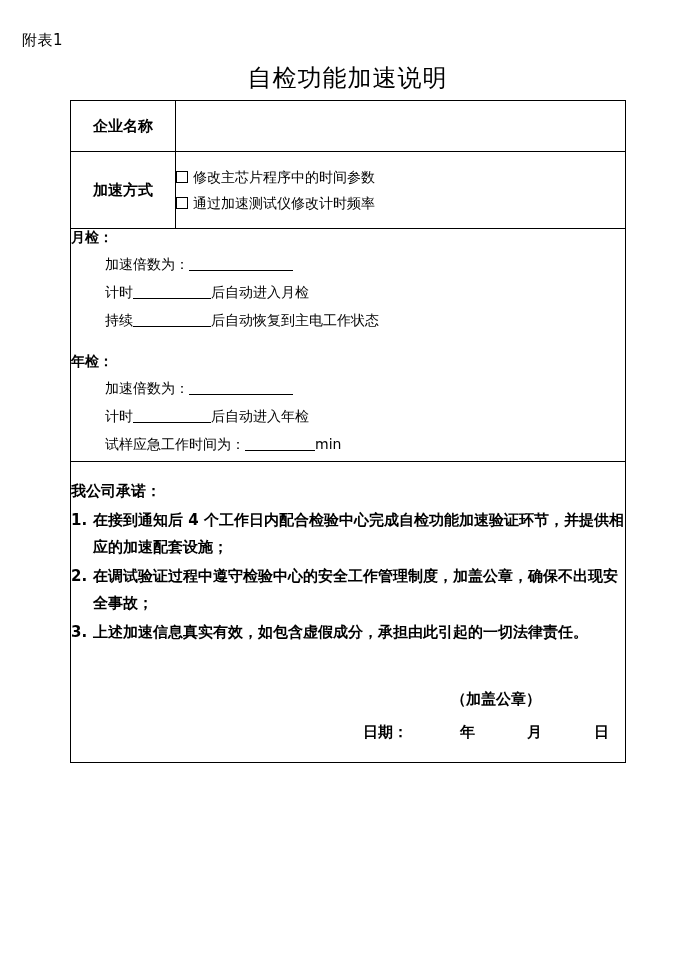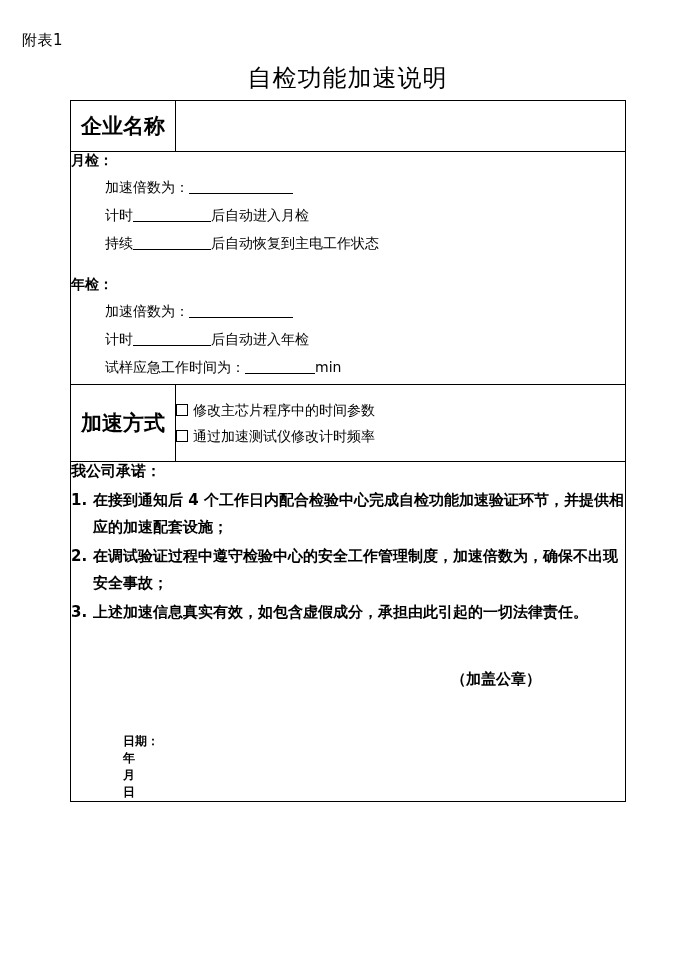--- a/index.html
+++ b/index.html
@@ -49,21 +49,21 @@
   }
   table.form td {
     border: 1px solid #000000;
     padding: 0;
     vertical-align: middle;
   }
   .lbl {
     width: 104px;
     text-align: center;
     font-weight: bold;
-    font-size: 21px;
+    font-size: 15px;
     height: 50px;
   }
   .val {
     padding-left: 10px;
     font-size: 14px;
     height: 50px;
   }
   .accel-lbl {
     height: 76px;
   }
@@ -139,79 +139,78 @@
     font-weight: bold;
     font-size: 15px;
     margin-top: 44px;
     padding-right: 84px;
     font-family: Liberation Mono, monospace;
   }
   .date-row {
     display: flex;
     justify-content: flex-end;
     font-weight: bold;
-    font-size: 12px;
-    margin-top: 44px;
+    font-size: 15px;
+    margin-top: 14px;
     padding-right: 16px;
-    flex-direction: column;
   }
   .date-row span { margin-left: 52px; }
 </style>
 </head>
 <body>
 
 <div class="page">
 
   <div class="attach-label">附表1</div>
 
   <div class="doc-title">自检功能加速说明</div>
 
   <table class="form">
     <tbody>
         <tr>
       <td class="lbl">企业名称</td>
       <td class="val"></td>
-    </tr>
-    <tr>
-      <td class="section-cell" colspan="2">
-        <p class="sec-head">月检：</p>
-        <p class="sec-line"><span>加速倍数为：</span><span class="blank b-long"></span></p>
-        <p class="sec-line"><span>计时</span><span class="blank b-mid"></span><span>后自动进入月检</span></p>
-        <p class="sec-line"><span>持续</span><span class="blank b-mid"></span><span>后自动恢复到主电工作状态</span></p>
-
-        <div class="spacer"></div>
-
-        <p class="sec-head">年检：</p>
-        <p class="sec-line"><span>加速倍数为：</span><span class="blank b-long"></span></p>
-        <p class="sec-line"><span>计时</span><span class="blank b-mid"></span><span>后自动进入年检</span></p>
-        <p class="sec-line"><span>试样应急工作时间为：</span><span class="blank b-short"></span><span>min</span></p>
-      </td>
     </tr>
     <tr>
       <td class="lbl accel-lbl">加速方式</td>
       <td class="accel-val">
         <span class="chk">
           <span class="box"></span><span>修改主芯片程序中的时间参数</span>
         </span>
         <span class="chk">
           <span class="box"></span><span>通过加速测试仪修改计时频率</span>
         </span>
       </td>
     </tr>
     <tr>
+      <td class="section-cell" colspan="2">
+        <p class="sec-head">月检：</p>
+        <p class="sec-line"><span>加速倍数为：</span><span class="blank b-long"></span></p>
+        <p class="sec-line"><span>计时</span><span class="blank b-mid"></span><span>后自动进入月检</span></p>
+        <p class="sec-line"><span>持续</span><span class="blank b-mid"></span><span>后自动恢复到主电工作状态</span></p>
+
+        <div class="spacer"></div>
+
+        <p class="sec-head">年检：</p>
+        <p class="sec-line"><span>加速倍数为：</span><span class="blank b-long"></span></p>
+        <p class="sec-line"><span>计时</span><span class="blank b-mid"></span><span>后自动进入年检</span></p>
+        <p class="sec-line"><span>试样应急工作时间为：</span><span class="blank b-short"></span><span>min</span></p>
+      </td>
+    </tr>
+    <tr>
       <td class="promise-cell" colspan="2">
         <p class="promise-head">我公司承诺：</p>
 
         <div class="promise-item">
           <div class="promise-num">1.</div>
           <div class="promise-text">在接到通知后 4 个工作日内配合检验中心完成自检功能加速验证环节，并提供相应的加速配套设施；</div>
         </div>
         <div class="promise-item">
           <div class="promise-num">2.</div>
-          <div class="promise-text">在调试验证过程中遵守检验中心的安全工作管理制度，加速倍数为，确保不出现安全事故；</div>
+          <div class="promise-text">在调试验证过程中遵守检验中心的安全工作管理制度，加盖公章，确保不出现安全事故；</div>
         </div>
         <div class="promise-item">
           <div class="promise-num">3.</div>
           <div class="promise-text">上述加速信息真实有效，如包含虚假成分，承担由此引起的一切法律责任。</div>
         </div>
 
         <div class="seal">（加盖公章）</div>
 
         <div class="date-row">
           <span>日期：</span>

